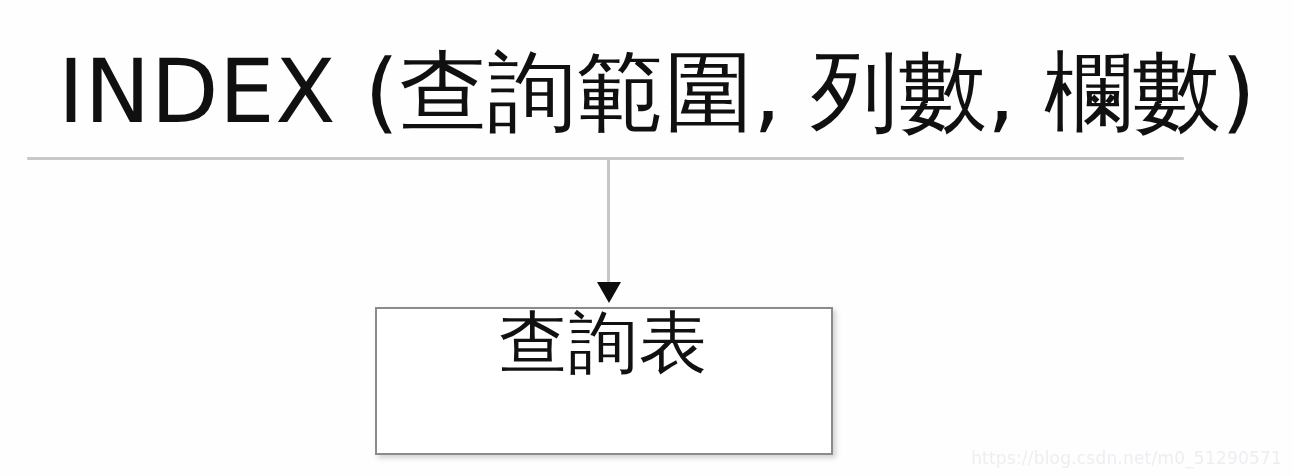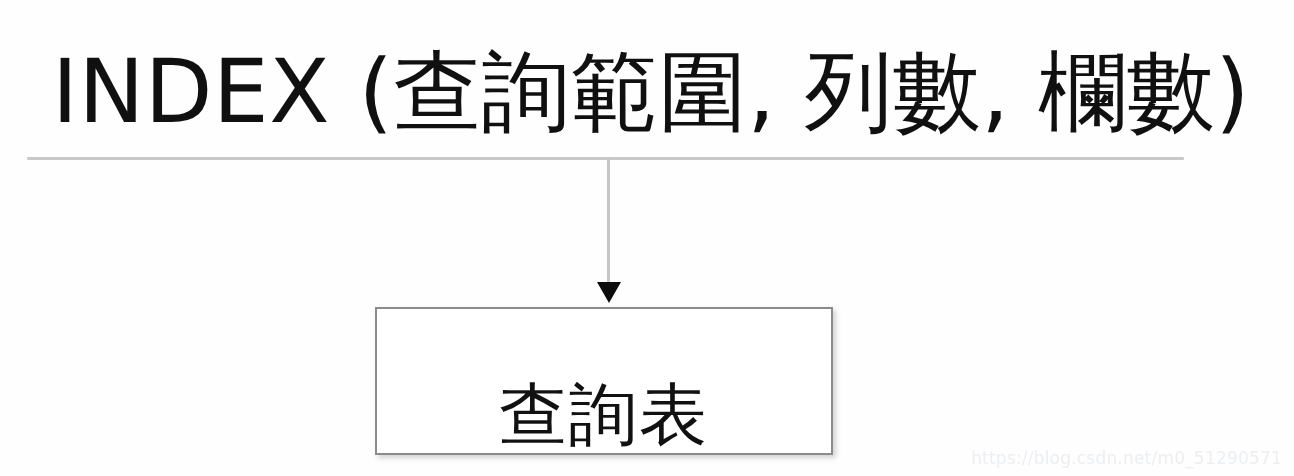--- a/index.html
+++ b/index.html
@@ -15,21 +15,21 @@
     position: relative;
     width: 1294px;
     height: 476px;
     background: #fefefe;
     overflow: hidden;
   }
 
   
   .formula-title {
     position: absolute;
-    left: 52px;
+    left: 58px;
     top: 36px;
     width: 1180px;
     height: 112px;
     font-size: 88px;
     line-height: 112px;
     letter-spacing: 0.5px;
     color: #101010;
     white-space: nowrap;
     font-weight: 400;
     text-rendering: geometricPrecision;
@@ -78,21 +78,21 @@
     position: absolute;
     left: 375px;
     top: 307px;
     width: 458px;
     height: 148px;
     background: #ffffff;
     border: 2px solid #8b8b8b;
     box-sizing: border-box;
     box-shadow: 3px 3px 5px rgba(130,130,130,0.35);
     display: flex;
-    align-items: flex-end;
+    align-items: flex-start;
     justify-content: center;
   }
   .target-box-label {
     font-size: 68px;
     line-height: 1;
     color: #111111;
     letter-spacing: 2px;
     white-space: nowrap;
     padding-bottom: 4px;
   }

